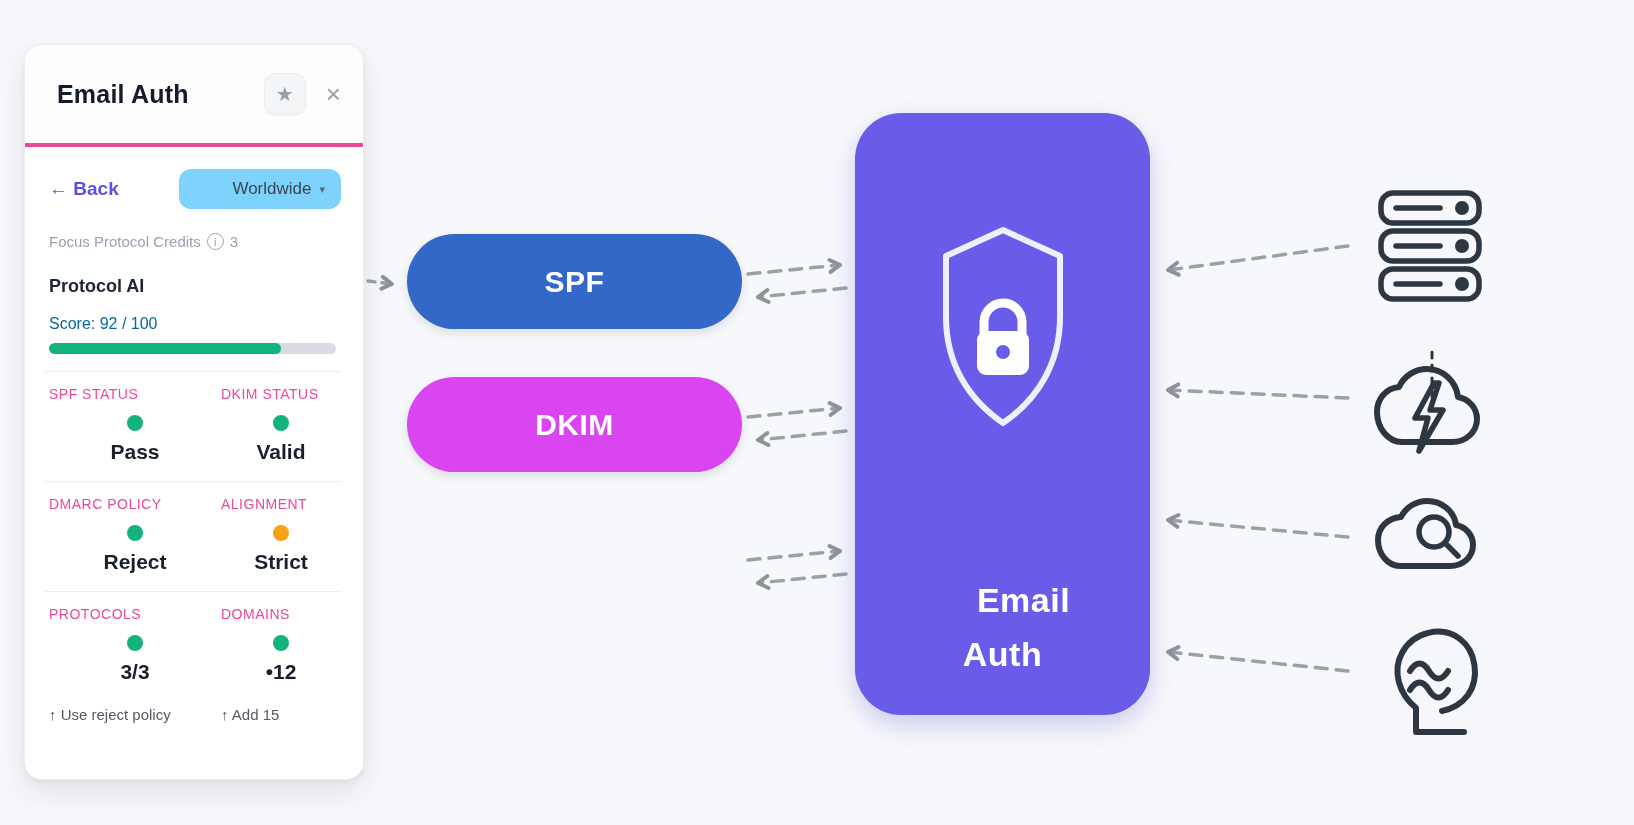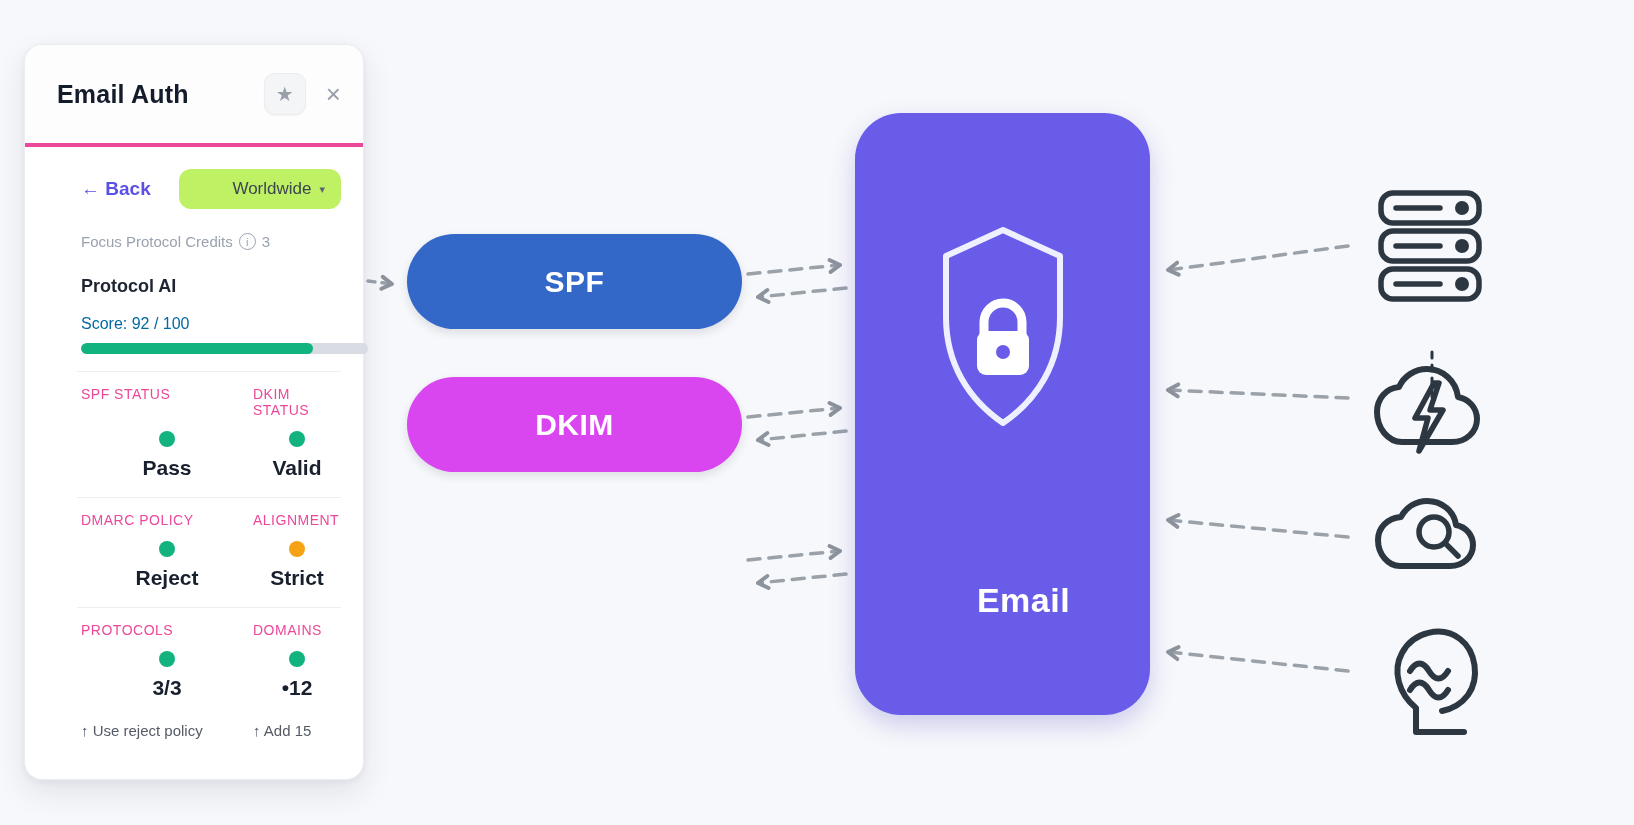--- a/index.html
+++ b/index.html
@@ -23,27 +23,27 @@
   }
   .panel-title { flex:1; font-size:25px; font-weight:bold; color:#141b2a; letter-spacing:.2px; }
   .star-btn {
     width:42px; height:42px; border:1px solid #ececf0; background:#f4f5f7; border-radius:11px;
     display:flex; align-items:center; justify-content:center; cursor:pointer; margin-right:20px;
     box-shadow:0 1px 2px rgba(0,0,0,.04);
   }
   .star-btn span { color:#9aa0aa; font-size:20px; line-height:1; }
   .close-btn { color:#9aa0aa; font-size:26px; line-height:1; cursor:pointer; font-weight:400; }
 
-  .panel-body { padding:22px 22px 9px 18px; flex:1;margin-left:32px; }
+  .panel-body { padding:22px 22px 9px 18px; flex:1; }
 
   .row-back { display:flex; align-items:center; justify-content:space-between; margin-bottom:24px; }
   .back-link { color:#5a50e6; font-weight:bold; font-size:19px; cursor:pointer; padding-left:6px; }
   .region-btn {
     display:flex; align-items:center; justify-content:flex-end; gap:8px;
-    width:162px; height:40px; padding:0 16px; background:#bef264; border-radius:12px; cursor:pointer;
+    width:162px; height:40px; padding:0 16px; background:#7dd3fc; border-radius:12px; cursor:pointer;
   }
   .region-label { color:#3d4452; font-size:17px; }
   .region-caret { color:#5d6470; font-size:11px; }
 
   .credits-row { display:flex; align-items:center; gap:6px; color:#9aa2ae; font-size:15px; margin:0 0 9px 6px; }
   .info-icon {
     display:inline-flex; align-items:center; justify-content:center;
     width:17px; height:17px; border:1.5px solid #9aa2ae; border-radius:50%;
     font-size:11px; color:#9aa2ae; font-style:normal;
   }
@@ -222,20 +222,21 @@
   <div class="pill pill-dkim">DKIM</div>
 
   <div class="hub">
     <svg class="hub-shield" width="130" height="205" viewBox="0 0 130 205">
       <path d="M65 5 L122 31 V92 C122 138 100 174 65 198 C30 174 8 138 8 92 V31 Z" fill="none" stroke="#eef0ff" stroke-width="6" stroke-linejoin="round"></path>
       <path d="M46 109 V97 A19 19 0 0 1 84 97 V109" fill="none" stroke="#ffffff" stroke-width="9" stroke-linecap="round"></path>
       <rect x="39" y="106" width="52" height="44" rx="9" fill="#ffffff"></rect>
       <circle cx="65" cy="127" r="7" fill="#695ce9"></circle>
     </svg>
     <div class="hub-line hub-line1">Email</div>
+    <div class="hub-line hub-line2">Auth</div>
   </div>
 
   <svg class="ricon ri-servers" width="104" height="112" viewBox="0 0 104 112">
     <g fill="none" stroke="#2c3742" stroke-width="5.5" stroke-linecap="round" stroke-linejoin="round">
       <rect x="3" y="3" width="98" height="30" rx="12"></rect>
       <rect x="3" y="41" width="98" height="30" rx="12"></rect>
       <rect x="3" y="79" width="98" height="30" rx="12"></rect>
       <line x1="18" y1="18" x2="62" y2="18"></line>
       <line x1="18" y1="56" x2="62" y2="56"></line>
       <line x1="18" y1="94" x2="62" y2="94"></line>

